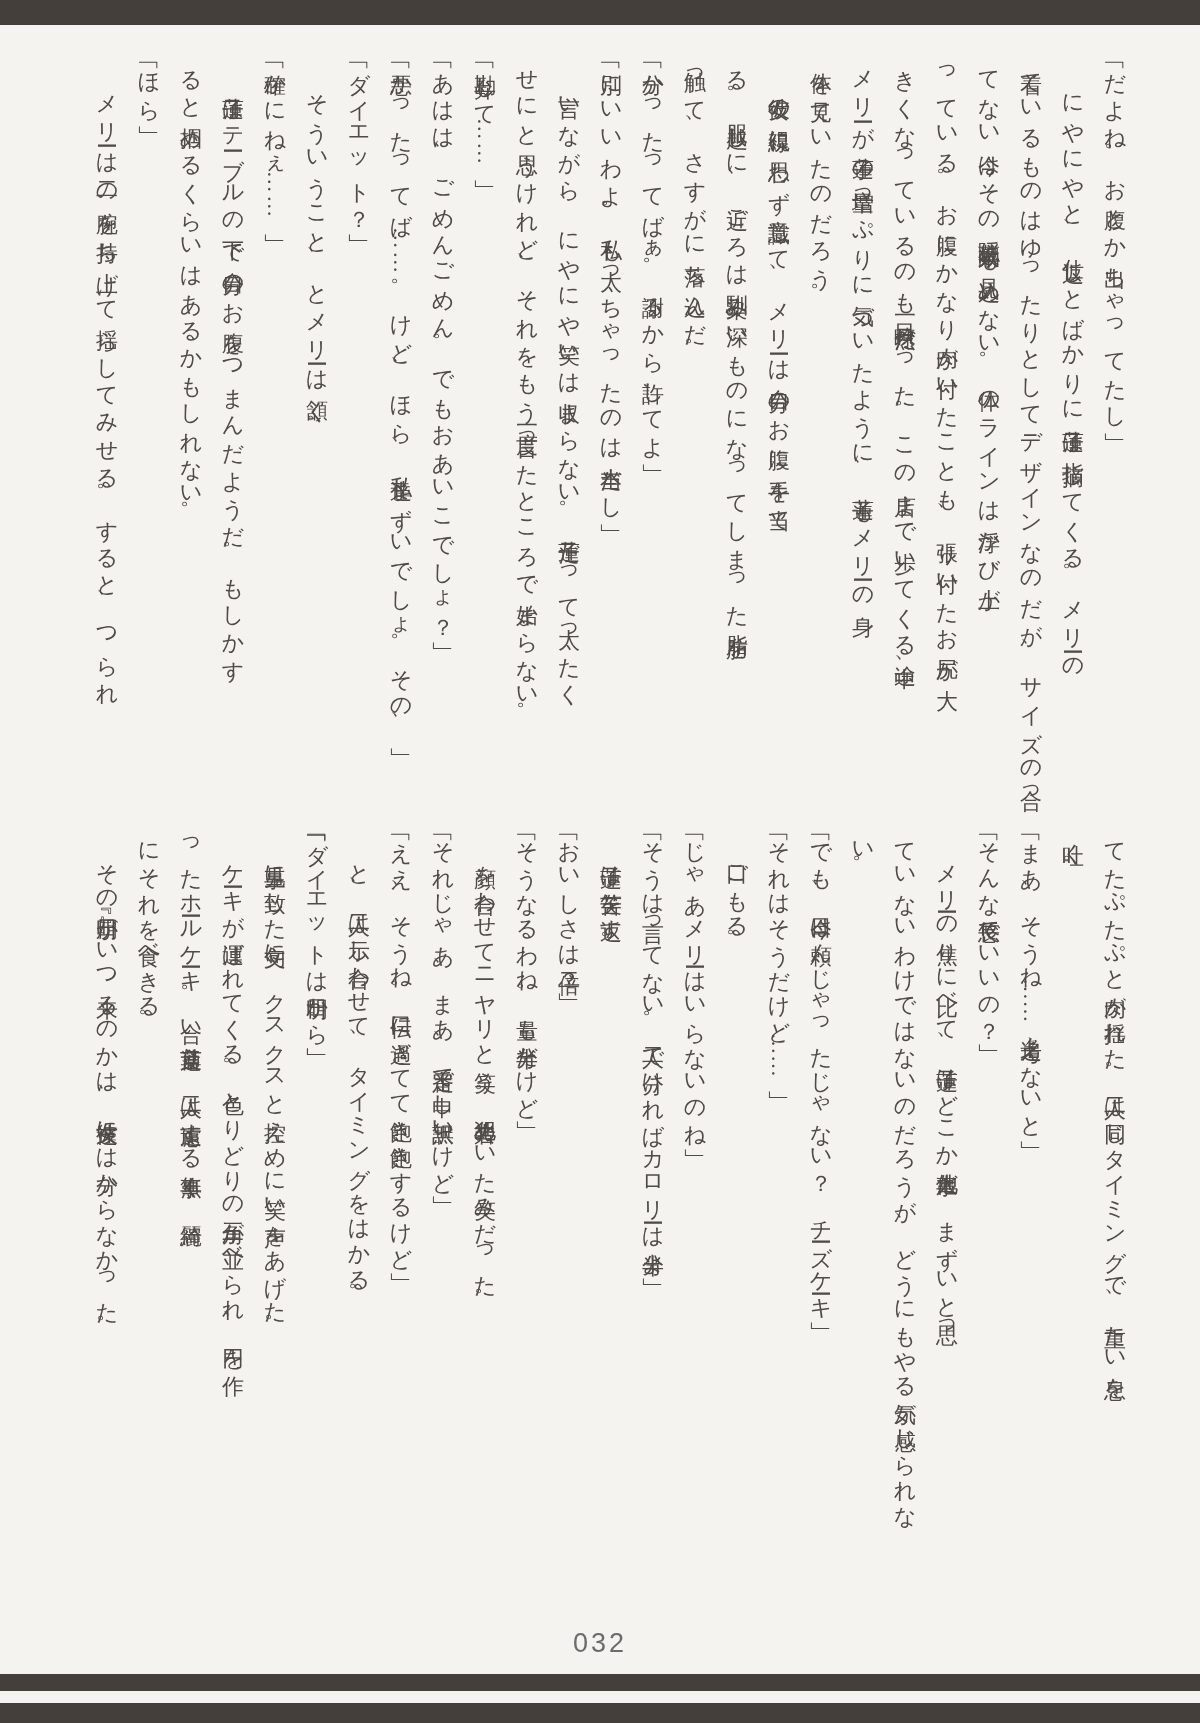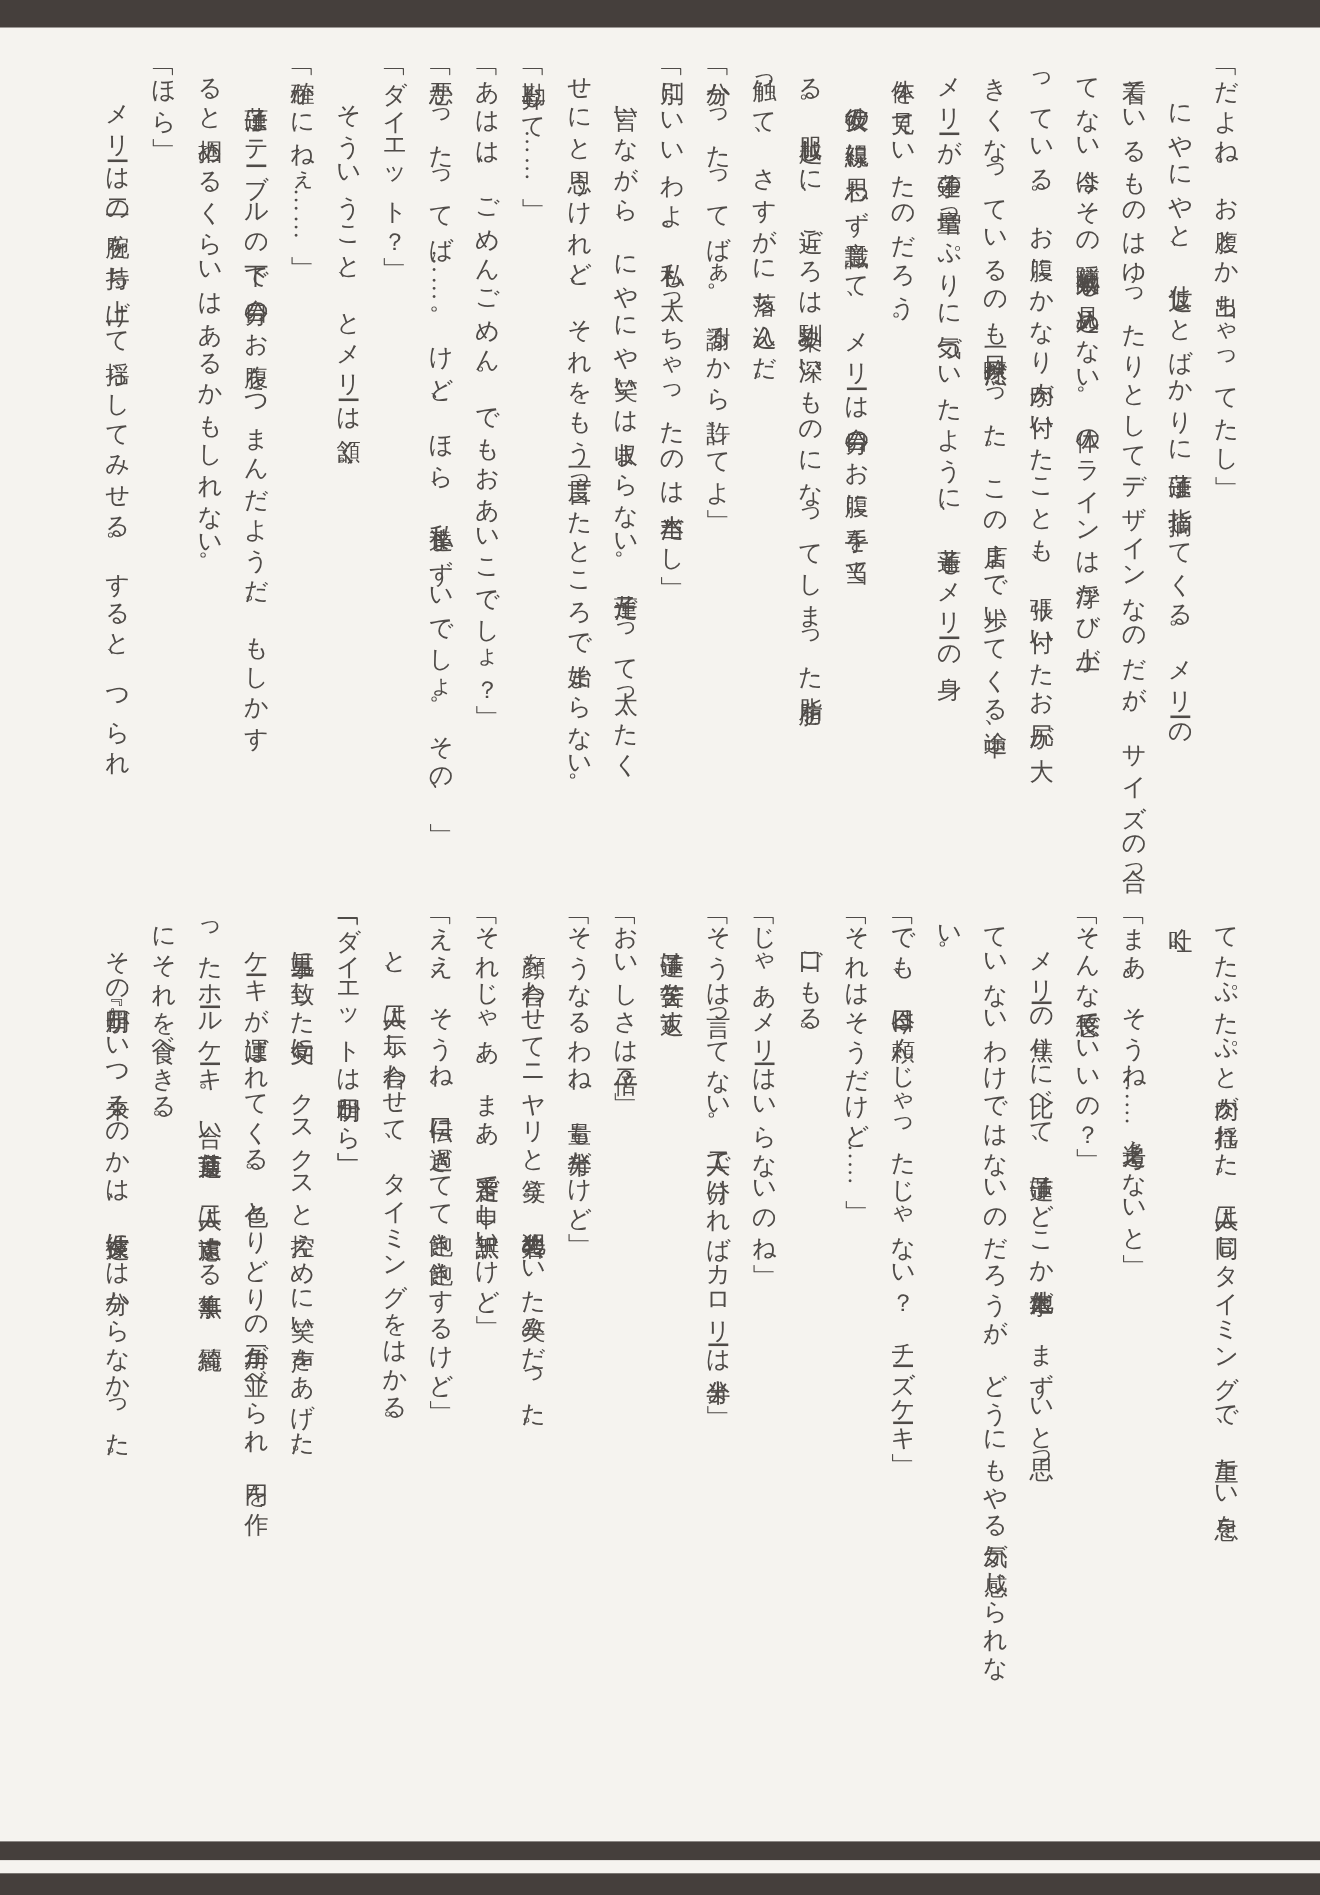--- a/index.html
+++ b/index.html
@@ -111,17 +111,18 @@
 「それじゃあ、まあ、定番で申し訳無いけど」
 「ええ、そうね。口伝に過ぎてて飽き飽きするけど」
 　と、二人は示し合わせて、タイミングをはかる。
 「「ダイエットは明日から」」
 　見事に一致した文句に、クスクスと控えめに笑い声をあげた。
 　ケーキが運ばれてくる。色とりどりの三角が並べられ、円を作
 ったホールケーキ。合い言葉通り、二人は遠慮する事無く、綺麗
 にそれを食べきる。
 　その『明日』がいつ来るのかは、彼女達には分からなかった。</div>
 
+  <div class="page-number">032</div>
 
   <div class="bar bar-bot-1"></div>
   <div class="bar bar-bot-2"></div>
 
 </div>
 
 </body></html>

